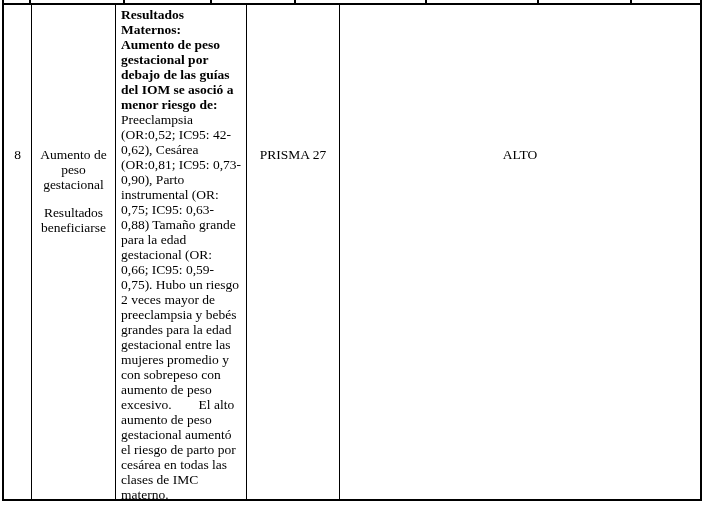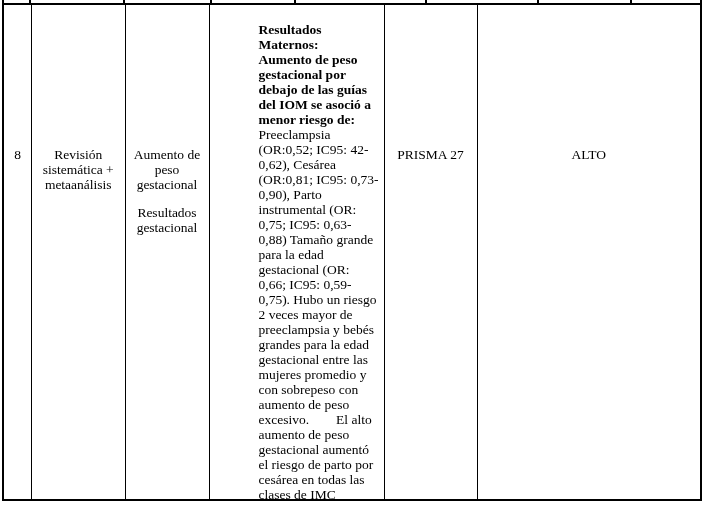--- a/index.html
+++ b/index.html
@@ -48,21 +48,21 @@
   .c3{width:86px;}
   .c4{width:84px;}
   .c5{width:131px;}
   .c6{width:112px;}
   .c7{width:93px;}
   .c8{flex:1;}
   .ctr{text-align:center;padding-top:140px;}
   p{margin:0;}
   .gap{margin-top:13px;}
   .b{font-weight:bold;}
-  .top-text{padding-top:17px;text-align:left;margin-left:44px;}
+  .top-text{padding-top:2px;text-align:left;}
 </style>
 </head>
 <body>
 
 <div class="page">
 
   <div class="stub" style="left:2px"></div>
   <div class="stub" style="left:29px"></div>
   <div class="stub" style="left:123px"></div>
   <div class="stub" style="left:210px"></div>
@@ -73,31 +73,26 @@
   <div class="stub" style="left:700px"></div>
 
   <div class="tbl">
 
     <div class="cell c1">
       <div class="ctr">
         <p>8</p>
       </div>
     </div>
 
-    <div class="cell c2">
-      <div class="ctr">
-        <p>Revisión sistemática + metaanálisis</p>
-      </div>
-    </div>
 
 
     <div class="cell c4">
       <div class="ctr">
         <p>Aumento de peso gestacional</p>
-        <p class="gap">Resultados gestacional</p>
+        <p class="gap">Resultados beneficiarse</p>
       </div>
     </div>
 
     <div class="cell c5 top-text">
       <p class="b">Resultados Maternos:</p>
       <p class="b">Aumento de peso gestacional por debajo de las guías del IOM se asoció a menor riesgo de:</p>
       <p>Preeclampsia (OR:0,52; IC95: 42-0,62), Cesárea (OR:0,81; IC95: 0,73-0,90), Parto instrumental (OR: 0,75; IC95: 0,63-0,88) Tamaño grande para la edad gestacional (OR: 0,66; IC95: 0,59-0,75). Hubo un riesgo 2 veces mayor de preeclampsia y bebés grandes para la edad gestacional entre las mujeres promedio y con sobrepeso con aumento de peso excesivo.&nbsp; &nbsp; &nbsp; &nbsp; El alto aumento de peso gestacional aumentó el riesgo de parto por cesárea en todas las clases de IMC materno.</p>
     </div>
 
 

